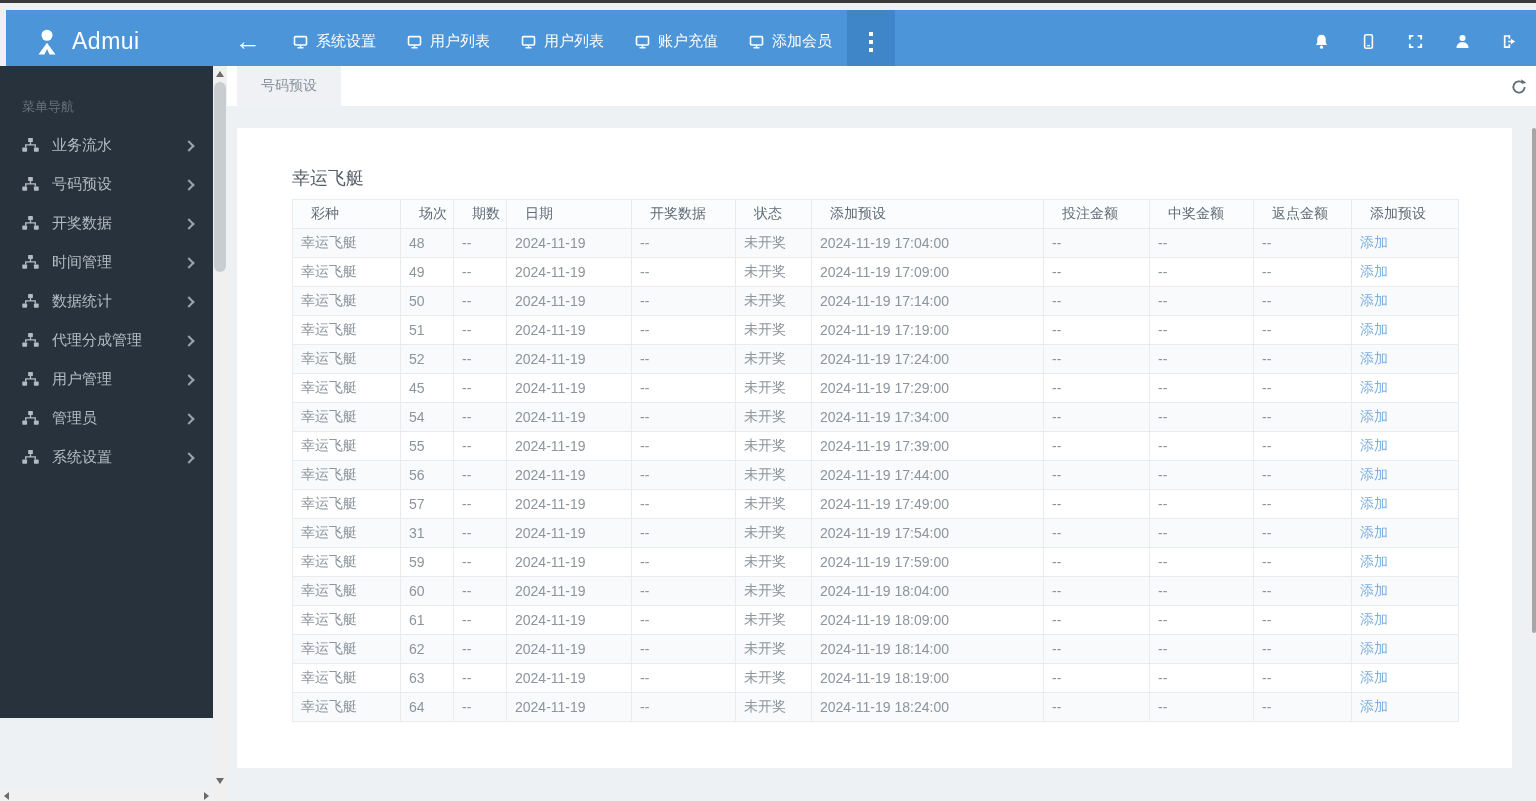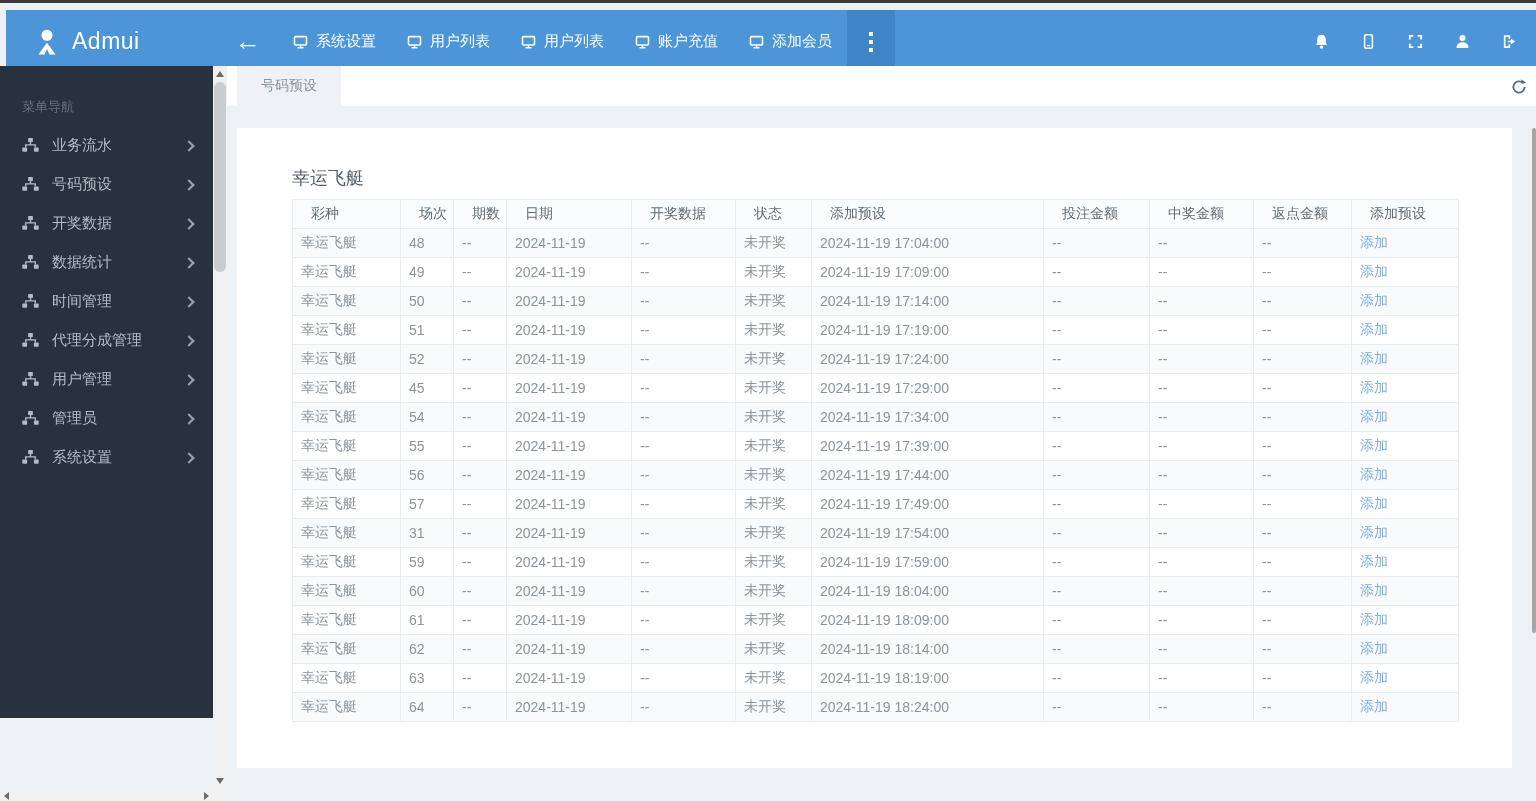--- a/index.html
+++ b/index.html
@@ -203,31 +203,31 @@
       <span class="mlabel">开奖数据</span>
       <span class="chev"></span>
     </div>
     <div class="menu-item">
       <svg class="micon" viewBox="0 0 24 22" fill="#b3bcc2">
           <rect x="8.5" y="0" width="7" height="6" rx="1"></rect>
           <rect x="0" y="14" width="7" height="6" rx="1"></rect>
           <rect x="17" y="14" width="7" height="6" rx="1"></rect>
           <path d="M11 6 h2 v3 h7 v5 h-2 v-3 H6 v3 H4 V9 h7 z"></path>
         </svg>
+      <span class="mlabel">时间管理</span>
+      <span class="chev"></span>
+    </div>
+    <div class="menu-item">
+      <svg class="micon" viewBox="0 0 24 22" fill="#b3bcc2">
+          <rect x="8.5" y="0" width="7" height="6" rx="1"></rect>
+          <rect x="0" y="14" width="7" height="6" rx="1"></rect>
+          <rect x="17" y="14" width="7" height="6" rx="1"></rect>
+          <path d="M11 6 h2 v3 h7 v5 h-2 v-3 H6 v3 H4 V9 h7 z"></path>
+        </svg>
       <span class="mlabel">数据统计</span>
-      <span class="chev"></span>
-    </div>
-    <div class="menu-item">
-      <svg class="micon" viewBox="0 0 24 22" fill="#b3bcc2">
-          <rect x="8.5" y="0" width="7" height="6" rx="1"></rect>
-          <rect x="0" y="14" width="7" height="6" rx="1"></rect>
-          <rect x="17" y="14" width="7" height="6" rx="1"></rect>
-          <path d="M11 6 h2 v3 h7 v5 h-2 v-3 H6 v3 H4 V9 h7 z"></path>
-        </svg>
-      <span class="mlabel">时间管理</span>
       <span class="chev"></span>
     </div>
     <div class="menu-item">
       <svg class="micon" viewBox="0 0 24 22" fill="#b3bcc2">
           <rect x="8.5" y="0" width="7" height="6" rx="1"></rect>
           <rect x="0" y="14" width="7" height="6" rx="1"></rect>
           <rect x="17" y="14" width="7" height="6" rx="1"></rect>
           <path d="M11 6 h2 v3 h7 v5 h-2 v-3 H6 v3 H4 V9 h7 z"></path>
         </svg>
       <span class="mlabel">代理分成管理</span>

